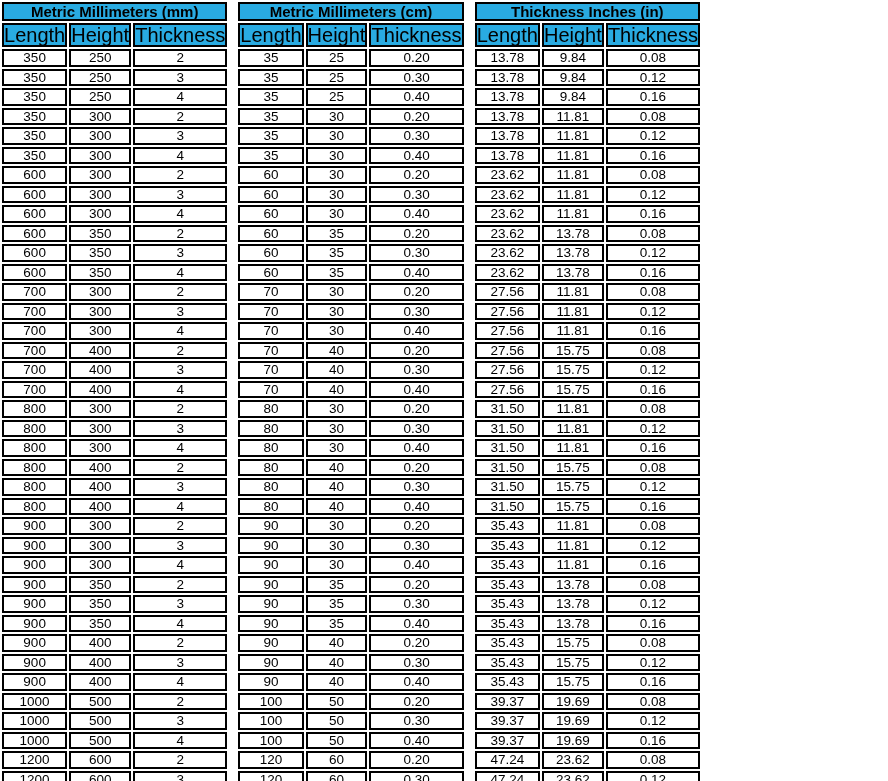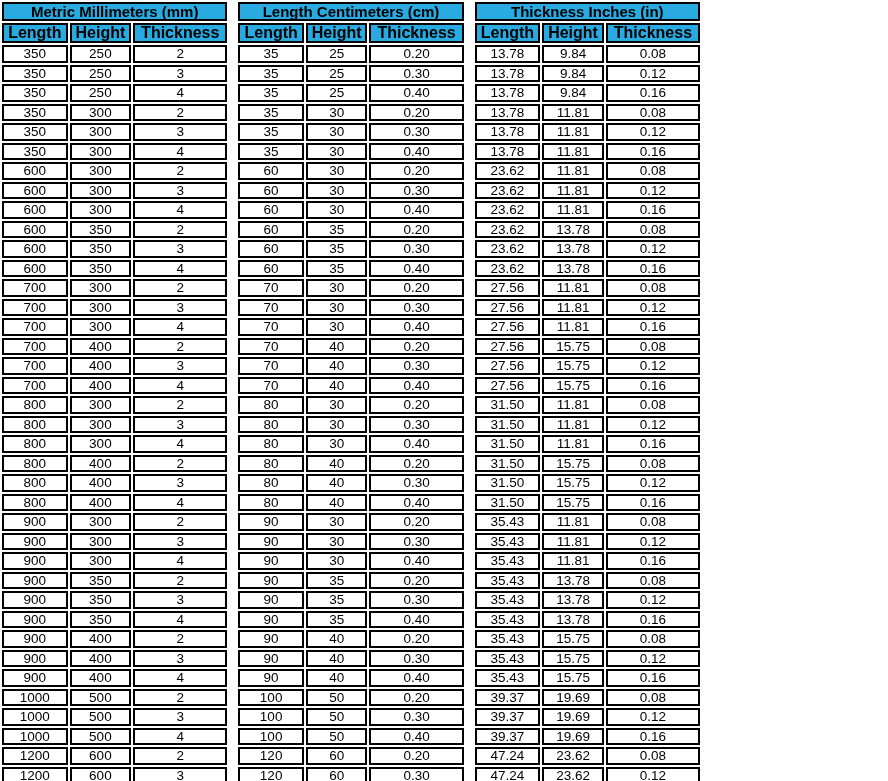--- a/index.html
+++ b/index.html
@@ -31,22 +31,22 @@
     line-height: 1;
   }
   th.group-title {
     background: var(--header-bg);
     font-size: 15px;
     font-weight: bold;
     height: 17px;
   }
   th.col-header {
     background: var(--header-bg);
-    font-size: 16px;
-    font-weight: bold;
+    font-size: 20px;
+    font-weight: normal;
     height: 15px;
   }
   td.cell {
     background: var(--cell-bg);
     font-size: 13.5px;
     font-weight: normal;
   }
 </style>
 </head>
 <body>
@@ -252,21 +252,21 @@
         <tr>
           <td class="cell">1200</td>
           <td class="cell">600</td>
           <td class="cell">3</td>
         </tr>
       </tbody>
     </table>
   <table class="unit-table">
       <thead>
         <tr>
-          <th colspan="3" class="group-title">Length Centimeters (cm)</th>
+          <th colspan="3" class="group-title">Metric Millimeters (cm)</th>
         </tr>
         <tr>
           <th class="col-header">Length</th>
           <th class="col-header">Height</th>
           <th class="col-header">Thickness</th>
         </tr>
       </thead>
       <tbody>
         <tr>
           <td class="cell">35</td>

